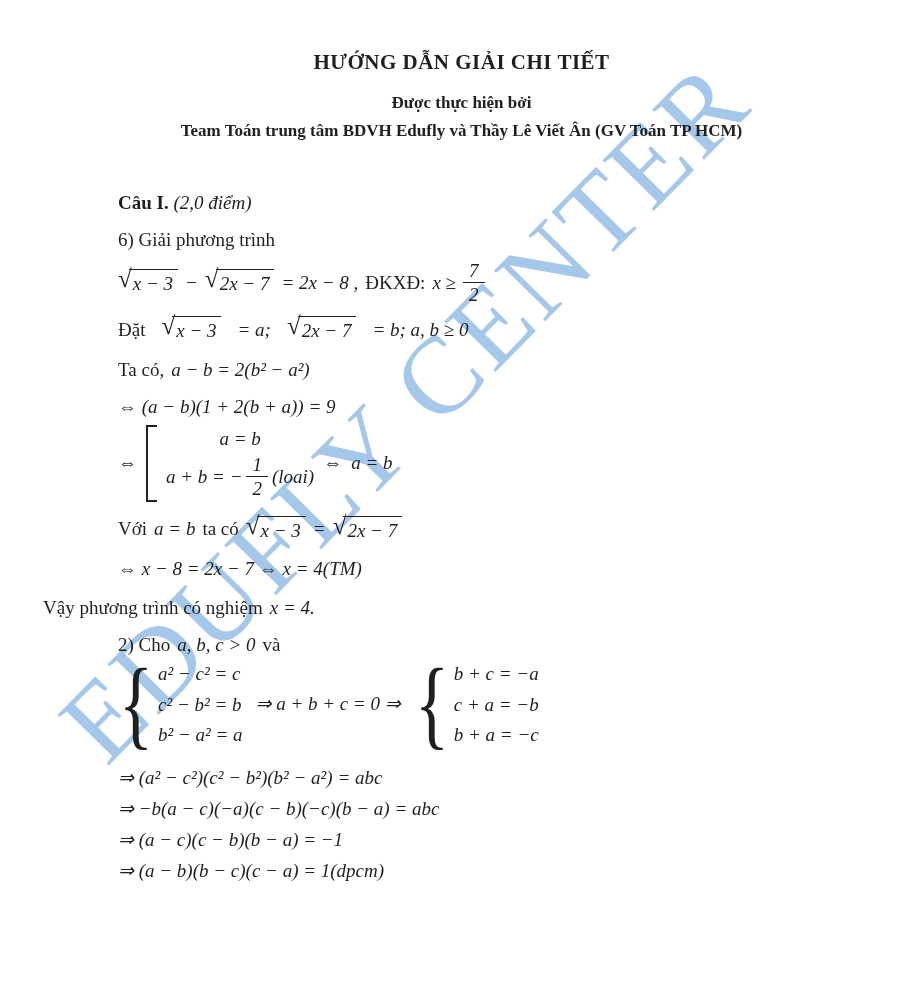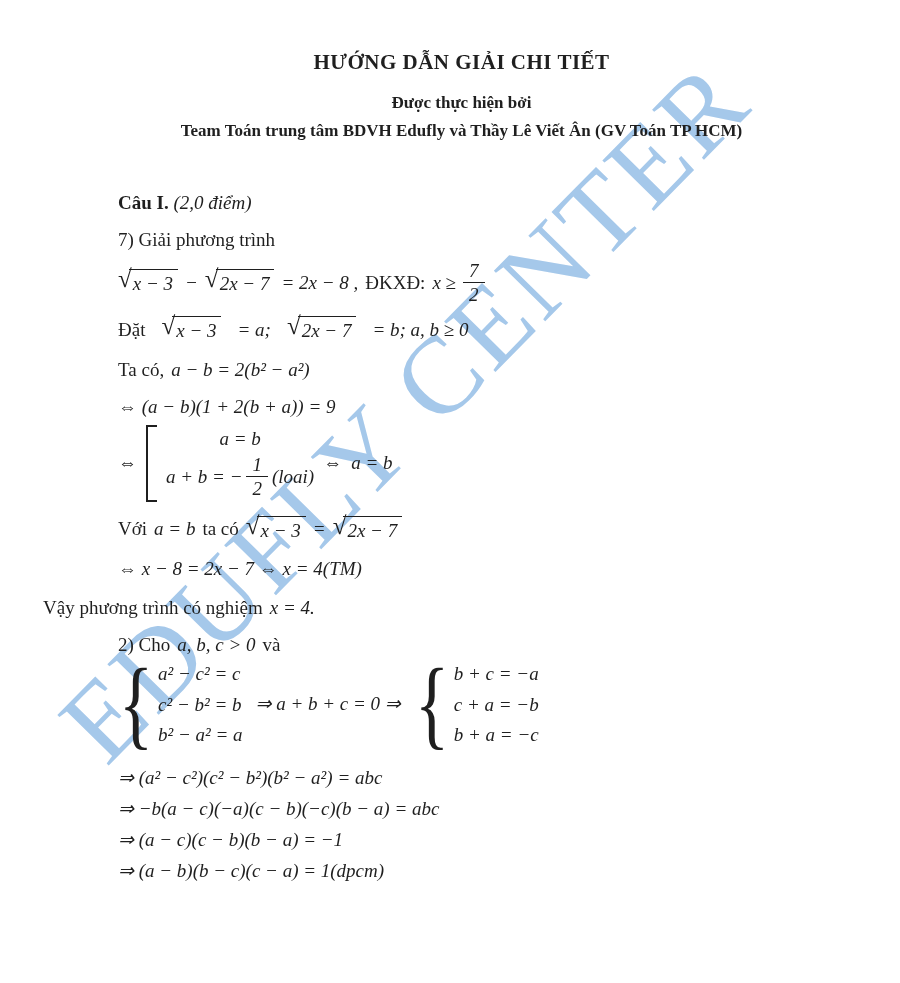--- a/index.html
+++ b/index.html
@@ -80,21 +80,21 @@
 
     <div class="center title">HƯỚNG DẪN GIẢI CHI TIẾT</div>
     <div class="center sub h-sub1">Được thực hiện bởi</div>
     <div class="center sub h-sub2">Team Toán trung tâm BDVH Edufly và Thầy Lê Viết Ân (GV Toán TP HCM)</div>
 
     <div class="line l-cau">
       <span class="bold">Câu I.</span>
       <span class="italic">(2,0 điểm)</span>
     </div>
 
-    <div class="line l-p1">7) Giải phương trình</div>
+    <div class="line l-p1">6) Giải phương trình</div>
 
     <div class="line mrow l-eq1">
       <span class="sqrt">
           <span class="rsym">√</span>
           <span class="radx">x − 3</span>
         </span>
       <span class="math">−</span>
       <span class="sqrt">
           <span class="rsym">√</span>
           <span class="radx">2x − 7</span>

